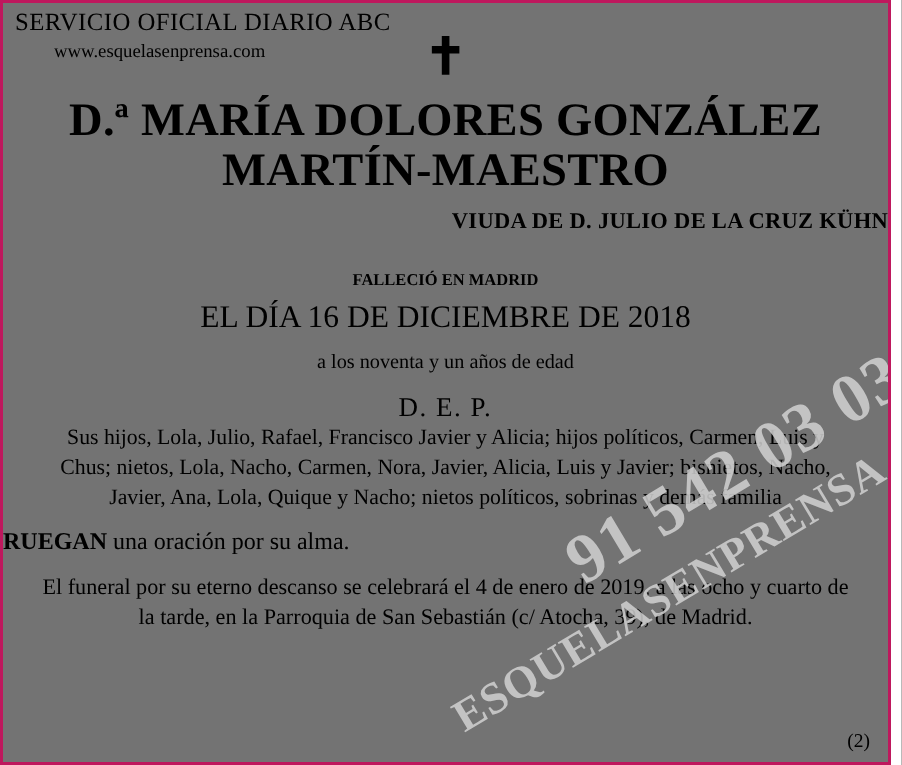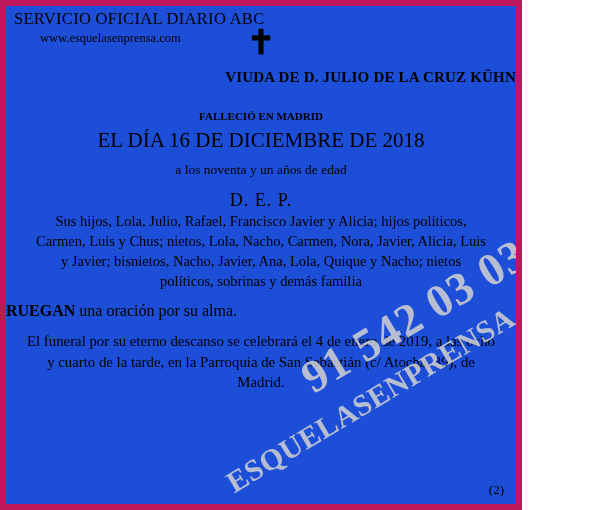--- a/index.html
+++ b/index.html
@@ -10,25 +10,25 @@
     width: 601px;
     height: 510px;
     background: #ffffff;
     font-family: "Liberation Serif", serif;
     color: #000000;
     overflow: hidden;
   }
 
   .obituary {
     position: relative;
-    width: 522px;
+    width: 594px;
     height: 510px;
     box-sizing: border-box;
-    border: 6px solid #be185d;
-    background: #1d4ed8;
+    border: 2px solid #be185d;
+    background: #737373;
     overflow: hidden;
   }
 
   .header {
     padding: 4px 0 0 0;
     text-align: left;
   }
 
   .header-line1 {
     font-family: "Liberation Serif", serif;
@@ -161,20 +161,24 @@
 
 <div class="obituary">
 
   <div class="header">
     <div class="header-line1">SERVICIO OFICIAL DIARIO ABC</div>
     <div class="header-line2">www.esquelasenprensa.com</div>
   </div>
 
   <div class="cross">✝</div>
 
+  <div class="name">
+    <div>D.ª MARÍA DOLORES GONZÁLEZ</div>
+    <div>MARTÍN-MAESTRO</div>
+  </div>
 
   <div class="spouse">VIUDA DE D. JULIO DE LA CRUZ KÜHN</div>
 
   <div class="died-place">FALLECIÓ EN MADRID</div>
 
   <div class="died-date">EL DÍA 16 DE DICIEMBRE DE 2018</div>
 
   <div class="age">a los noventa y un años de edad</div>
 
   <div class="dep">D. E. P.</div>

